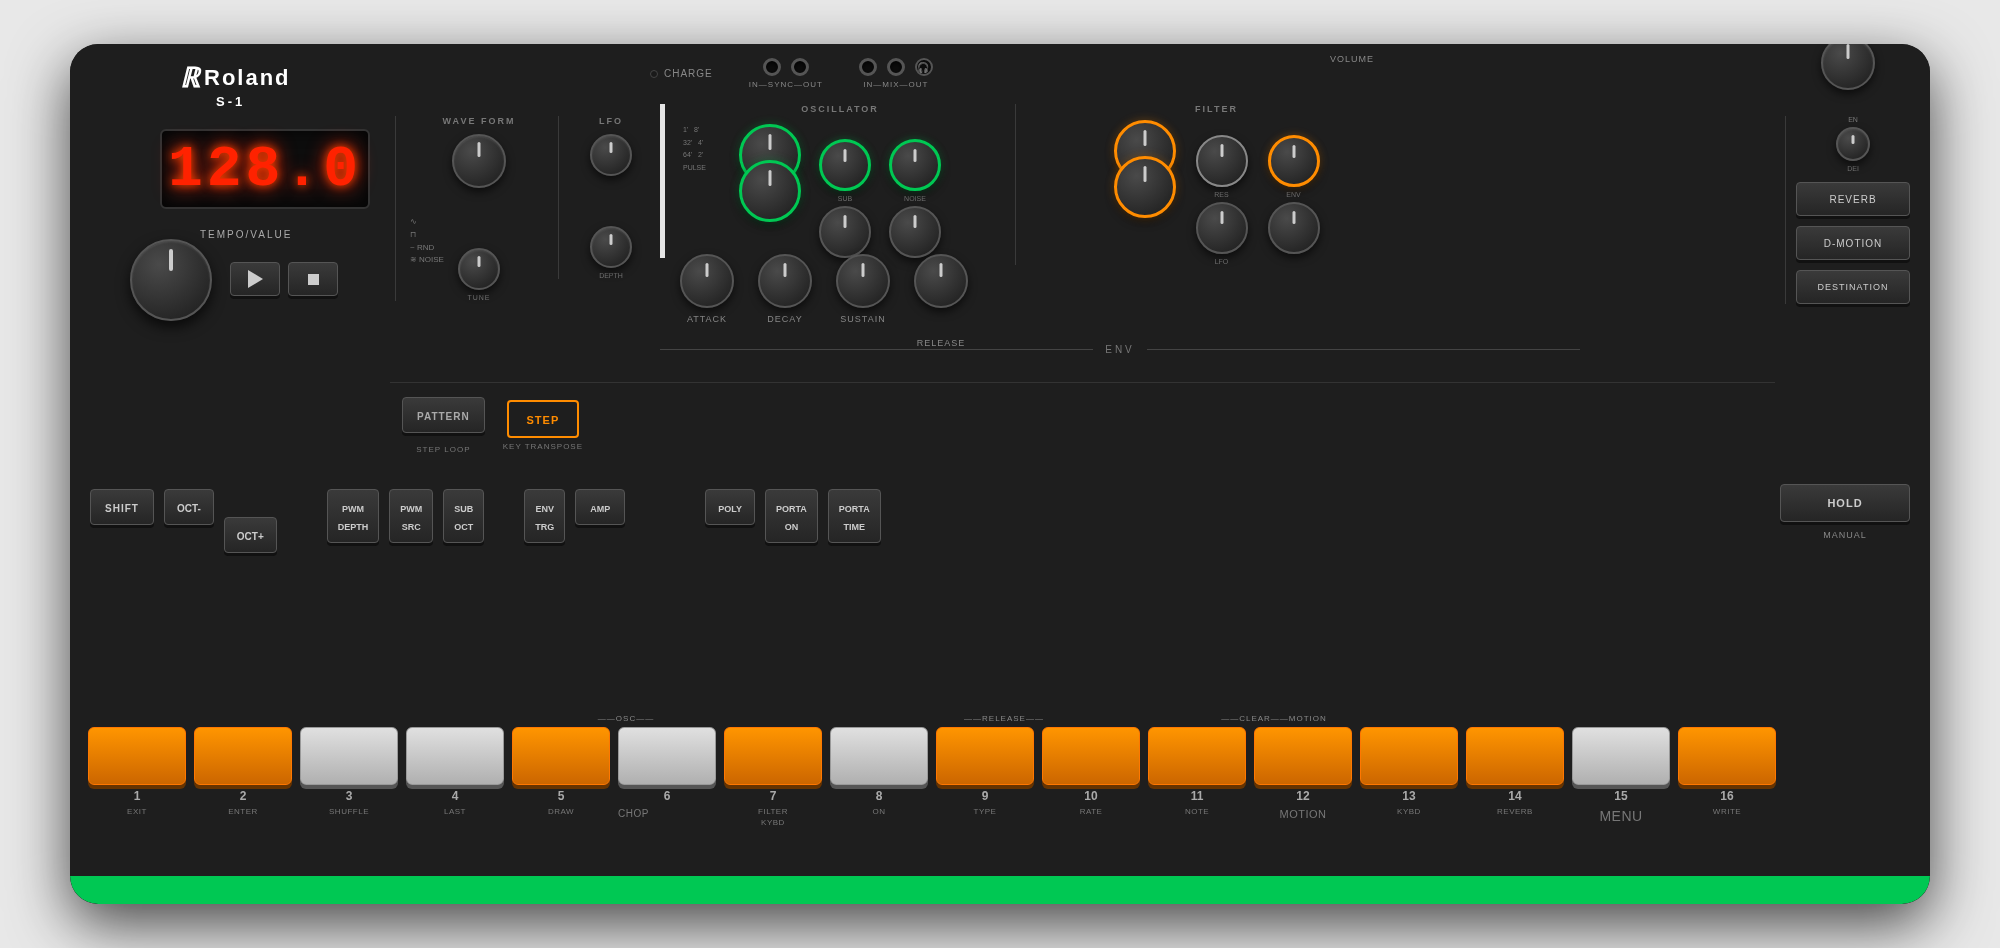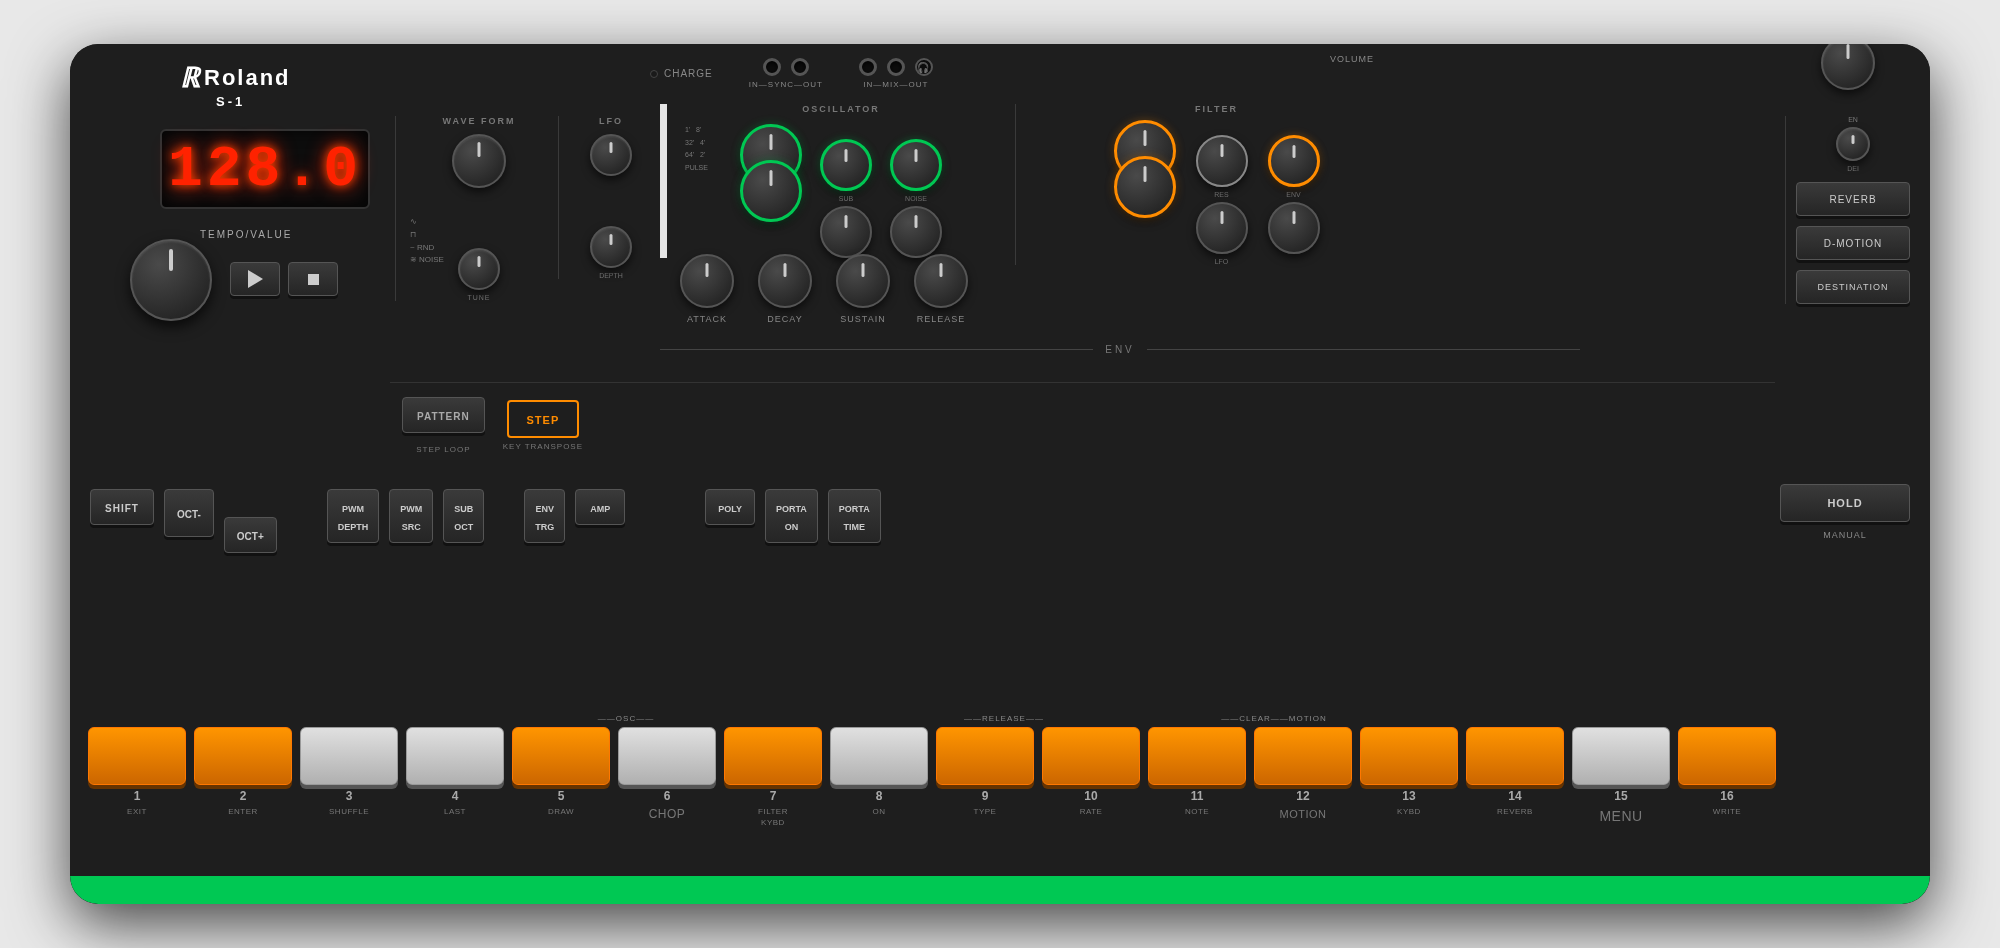--- a/index.html
+++ b/index.html
@@ -174,21 +174,21 @@
         <div class="knob knob-sm"></div>
       </div>
       <div style="display:flex;justify-content:center;margin-top:50px;">
         <div style="display:flex;flex-direction:column;align-items:center;gap:4px;">
           <div class="knob knob-sm"></div>
           <span style="color:#777;font-size:7px;">DEPTH</span>
         </div>
       </div>
     </div>
 
-    <div style="position:absolute;top:60px;left:590px;width:345px;border-left:7px solid #e5e5e5;padding-left:10px;">
+    <div style="position:absolute;top:60px;left:590px;width:345px;border-left:5px solid #e5e5e5;padding-left:10px;">
       <div style="color:#777;font-size:9px;letter-spacing:2px;font-weight:bold;text-align:center;margin-bottom:6px;">OSCILLATOR</div>
 
       <div style="position:absolute;top:20px;left:18px;color:#777;font-size:7px;line-height:1.8;">
         <div><span>1'</span>&nbsp;&nbsp;&nbsp;<span>8'</span></div>
         <div><span>32'</span>&nbsp;&nbsp;&nbsp;<span>4'</span></div>
         <div><span>64'</span>&nbsp;&nbsp;&nbsp;<span>2'</span></div>
         <div><span>PULSE</span></div>
       </div>
 
       <div style="display:flex;gap:18px;justify-content:center;margin-top:10px;">
@@ -250,21 +250,21 @@
         <div style="width:54px;height:54px;border-radius:50%;background:radial-gradient(circle at 35% 30%,#4a4a4a,#1a1a1a);border:2px solid #555;position:relative;box-shadow:0 4px 8px rgba(0,0,0,0.6);">
           <div style="position:absolute;top:7px;left:50%;transform:translateX(-50%);width:3px;height:28%;background:#ccc;border-radius:2px;"></div>
         </div>
         <span style="color:#888;font-size:9px;letter-spacing:1px;">SUSTAIN</span>
       </div>
 
       <div style="display:flex;flex-direction:column;align-items:center;gap:6px;">
         <div style="width:54px;height:54px;border-radius:50%;background:radial-gradient(circle at 35% 30%,#4a4a4a,#1a1a1a);border:2px solid #555;position:relative;box-shadow:0 4px 8px rgba(0,0,0,0.6);">
           <div style="position:absolute;top:7px;left:50%;transform:translateX(-50%);width:3px;height:28%;background:#ccc;border-radius:2px;"></div>
         </div>
-        <span style="color:#888;font-size:9px;letter-spacing:1px;">RELEASE</span>
+        <span style="color:#888;font-size:9px;letter-spacing:1px;margin-top:24px;">RELEASE</span>
       </div>
     </div>
 
     <div style="position:absolute;top:60px;left:945px;width:390px;border-left:1px solid #3a3a3a;padding-left:12px;">
       <div style="color:#777;font-size:9px;letter-spacing:2px;font-weight:bold;text-align:center;margin-bottom:6px;">FILTER</div>
 
       <div style="display:flex;gap:20px;justify-content:center;margin-top:6px;">
 
         <div style="display:flex;flex-direction:column;align-items:center;gap:4px;">
           <div style="width:62px;height:62px;border-radius:50%;background:radial-gradient(circle at 35% 30%,#4a4a4a,#1a1a1a);border:3px solid #ff8c00;position:relative;box-shadow:0 0 10px rgba(255,140,0,0.3),0 4px 8px rgba(0,0,0,0.6);">
@@ -338,21 +338,21 @@
 
     <div style="position:absolute;top:440px;left:20px;right:155px;height:70px;display:flex;align-items:flex-start;gap:10px;padding-top:5px;">
 
       <div style="display:flex;flex-direction:column;align-items:center;gap:3px;">
         <div style="padding:8px 14px;background:linear-gradient(180deg,#3a3a3a 0%,#252525 100%);border:1px solid #555;border-radius:4px;cursor:pointer;box-shadow:0 3px 0 #111;white-space:nowrap;">
           <span style="color:#ccc;font-size:10px;letter-spacing:1px;font-weight:bold;">SHIFT</span>
         </div>
       </div>
 
       <div style="display:flex;flex-direction:column;align-items:center;gap:3px;">
-        <div style="padding:14px 12px;background:linear-gradient(180deg,#3a3a3a 0%,#252525 100%);border:1px solid #555;border-radius:4px;cursor:pointer;box-shadow:0 3px 0 #111;">
+        <div style="padding:8px 12px;background:linear-gradient(180deg,#3a3a3a 0%,#252525 100%);border:1px solid #555;border-radius:4px;cursor:pointer;box-shadow:0 3px 0 #111;">
           <span style="color:#ccc;font-size:10px;font-weight:bold;">OCT-</span>
         </div>
       </div>
 
       <div style="display:flex;flex-direction:column;align-items:center;gap:3px;margin-top:28px;">
         <div style="padding:8px 12px;background:linear-gradient(180deg,#3a3a3a 0%,#252525 100%);border:1px solid #555;border-radius:4px;cursor:pointer;box-shadow:0 3px 0 #111;">
           <span style="color:#ccc;font-size:10px;font-weight:bold;">OCT+</span>
         </div>
       </div>
 
@@ -476,21 +476,21 @@
           <div style="width: 98px; text-align: center; color: rgb(170, 170, 170); font-size: 12px; font-weight: bold; flex-shrink: 0;">15</div>
           <div style="width: 98px; text-align: center; color: rgb(170, 170, 170); font-size: 12px; font-weight: bold; flex-shrink: 0;">16</div>
         </div>
 
       <div style="display:flex;gap:8px;" id="step-labels-row">
       <div style="width: 98px; text-align: center; color: rgb(119, 119, 119); font-size: 8px; letter-spacing: 0.5px; flex-shrink: 0; white-space: pre-line; line-height: 1.3;">EXIT</div>
           <div style="width: 98px; text-align: center; color: rgb(119, 119, 119); font-size: 8px; letter-spacing: 0.5px; flex-shrink: 0; white-space: pre-line; line-height: 1.3;">ENTER</div>
           <div style="width: 98px; text-align: center; color: rgb(119, 119, 119); font-size: 8px; letter-spacing: 0.5px; flex-shrink: 0; white-space: pre-line; line-height: 1.3;">SHUFFLE</div>
           <div style="width: 98px; text-align: center; color: rgb(119, 119, 119); font-size: 8px; letter-spacing: 0.5px; flex-shrink: 0; white-space: pre-line; line-height: 1.3;">LAST</div>
           <div style="width: 98px; text-align: center; color: rgb(119, 119, 119); font-size: 8px; letter-spacing: 0.5px; flex-shrink: 0; white-space: pre-line; line-height: 1.3;">DRAW</div>
-          <div style="width: 98px; text-align: center; color: rgb(119, 119, 119); font-size: 12px; letter-spacing: 0.5px; flex-shrink: 0; white-space: pre-line; line-height: 1.3;">CHOP</div>
+          <div style="width: 98px; text-align: left; color: rgb(119, 119, 119); font-size: 10px; letter-spacing: 0.5px; flex-shrink: 0; white-space: pre-line; line-height: 1.3;">CHOP</div>
           <div style="width: 98px; text-align: center; color: rgb(119, 119, 119); font-size: 8px; letter-spacing: 0.5px; flex-shrink: 0; white-space: pre-line; line-height: 1.3;">FILTER
 KYBD</div>
           <div style="width: 98px; text-align: center; color: rgb(119, 119, 119); font-size: 8px; letter-spacing: 0.5px; flex-shrink: 0; white-space: pre-line; line-height: 1.3;">ON</div>
           <div style="width: 98px; text-align: center; color: rgb(119, 119, 119); font-size: 8px; letter-spacing: 0.5px; flex-shrink: 0; white-space: pre-line; line-height: 1.3;">TYPE</div>
           <div style="width: 98px; text-align: center; color: rgb(119, 119, 119); font-size: 8px; letter-spacing: 0.5px; flex-shrink: 0; white-space: pre-line; line-height: 1.3;">RATE</div>
           <div style="width: 98px; text-align: center; color: rgb(119, 119, 119); font-size: 8px; letter-spacing: 0.5px; flex-shrink: 0; white-space: pre-line; line-height: 1.3;">NOTE</div>
           <div style="width: 98px; text-align: center; color: rgb(119, 119, 119); font-size: 11px; letter-spacing: 0.5px; flex-shrink: 0; white-space: pre-line; line-height: 1.3;">MOTION</div>
           <div style="width: 98px; text-align: center; color: rgb(119, 119, 119); font-size: 8px; letter-spacing: 0.5px; flex-shrink: 0; white-space: pre-line; line-height: 1.3;">KYBD</div>
           <div style="width: 98px; text-align: center; color: rgb(119, 119, 119); font-size: 8px; letter-spacing: 0.5px; flex-shrink: 0; white-space: pre-line; line-height: 1.3;">REVERB</div>
           <div style="width: 98px; text-align: center; color: rgb(119, 119, 119); font-size: 14px; letter-spacing: 0.5px; flex-shrink: 0; white-space: pre-line; line-height: 1.3;">MENU</div>

